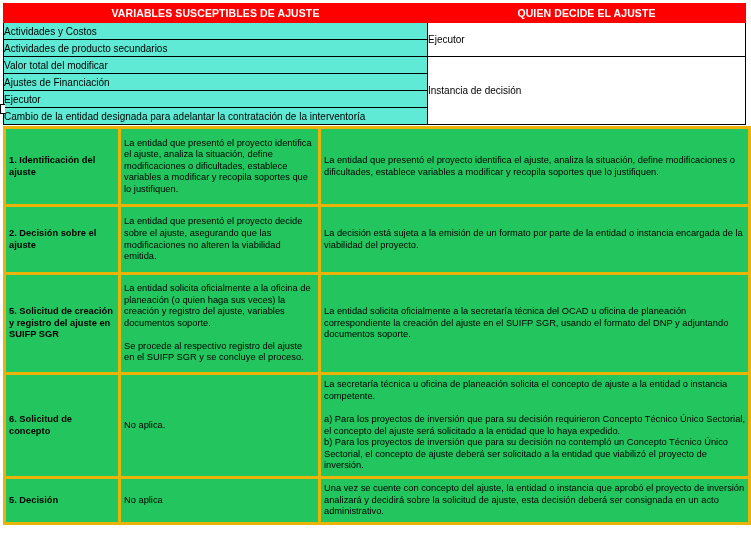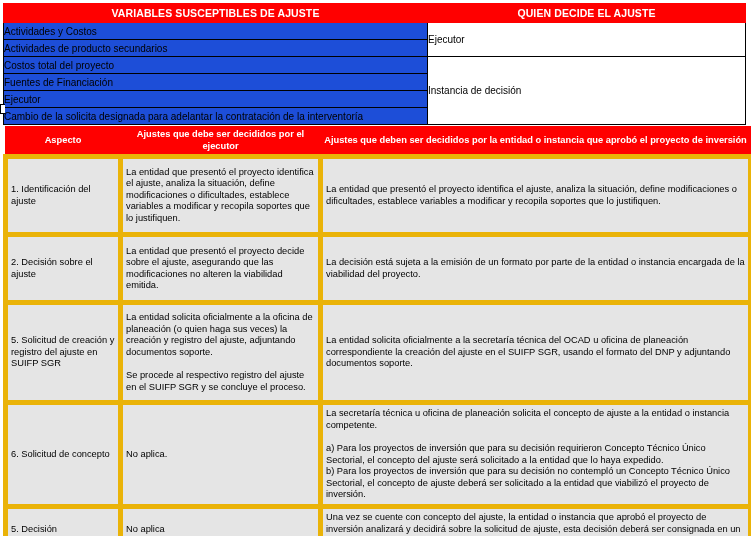--- a/index.html
+++ b/index.html
@@ -43,60 +43,60 @@
     text-align: center;
     height: 18px;
     letter-spacing: 0.1px;
     border: 1px solid #FF0000 !important;
   }
   .top-var-cell {
     font-size: 10px;
     height: 16px;
     padding-left: 3px;
     text-align: left;
-    background: #1d4ed8;
+    background: #5eead4;
   }
   .top-dec-cell {
     font-size: 10px;
     padding-left: 3px;
     text-align: left;
     vertical-align: middle;
     background: #ffffff;
   }
 
   
   .table-bottom {
     position: absolute;
     left: 3px;
     top: 126px;
     width: 745px;
     border-collapse: collapse;
     table-layout: fixed;
   }
   .table-bottom td {
-    border: 5px solid #eab308;
+    border: 3px solid #eab308;
     padding: 2px 3px 2px 3px;
     vertical-align: middle;
     font-size: 9.3px;
     line-height: 11.6px;
-    background: #e5e5e5;
+    background: #22c55e;
   }
   .bh {
     background: #FF0000 !important;
     color: #ffffff;
     font-weight: bold;
     font-size: 9.6px;
     line-height: 11px;
     text-align: center;
     vertical-align: middle;
     border: 1px solid #FF0000 !important;
     padding: 2px 2px;
   }
   .aspect-cell {
-    font-weight: normal;
+    font-weight: bold;
     font-size: 9.3px;
     line-height: 11.6px;
   }
   .cell-p {
     margin: 0;
   }
   .cell-p + .cell-p {
     margin-top: 0;
   }
   .gap-p {
@@ -130,49 +130,44 @@
         <td class="hdr-red">QUIEN DECIDE EL AJUSTE</td>
       </tr>
       <tr>
         <td class="top-var-cell">Actividades y Costos</td>
         <td class="top-dec-cell" rowspan="2">Ejecutor</td>
       </tr>
       <tr>
         <td class="top-var-cell">Actividades de producto secundarios</td>
       </tr>
       <tr>
-        <td class="top-var-cell">Costos total del proyecto</td>
+        <td class="top-var-cell">Valor total del modificar</td>
         <td class="top-dec-cell" rowspan="4">Instancia de decisión</td>
       </tr>
       <tr>
-        <td class="top-var-cell">Fuentes de Financiación</td>
+        <td class="top-var-cell">Ajustes de Financiación</td>
       </tr>
       <tr>
         <td class="top-var-cell">Ejecutor</td>
       </tr>
       <tr>
-        <td class="top-var-cell">Cambio de la solicita designada para adelantar la contratación de la interventoría</td>
+        <td class="top-var-cell">Cambio de la entidad designada para adelantar la contratación de la interventoría</td>
       </tr>
     </tbody>
   </table>
 
   <div class="tick"></div>
 
   <table class="table-bottom">
     <colgroup>
       <col style="width:115px">
       <col style="width:200px">
       <col style="width:430px">
     </colgroup>
     <tbody id="bottom-body">
-      <tr>
-        <td class="bh">Aspecto</td>
-        <td class="bh">Ajustes que debe ser decididos por el ejecutor</td>
-        <td class="bh">Ajustes que deben ser decididos por la entidad o instancia que aprobó el proyecto de inversión</td>
-      </tr>
     <tr style="height: 78px;">
           <td class="aspect-cell">1. Identificación del ajuste</td>
           <td>
             <p class="cell-p">La entidad que presentó el proyecto identifica el ajuste, analiza la situación, define modificaciones o dificultades, establece variables a modificar y recopila soportes que lo justifiquen.</p>
           </td>
           <td>
             <p class="cell-p">La entidad que presentó el proyecto identifica el ajuste, analiza la situación, define modificaciones o dificultades, establece variables a modificar y recopila soportes que lo justifiquen.</p>
           </td>
         </tr>
         <tr style="height: 68px;">
@@ -180,21 +175,21 @@
           <td>
             <p class="cell-p">La entidad que presentó el proyecto decide sobre el ajuste, asegurando que las modificaciones no alteren la viabilidad emitida.</p>
           </td>
           <td>
             <p class="cell-p">La decisión está sujeta a la emisión de un formato por parte de la entidad o instancia encargada de la viabilidad del proyecto.</p>
           </td>
         </tr>
         <tr style="height: 100px;">
           <td class="aspect-cell">5. Solicitud de creación y registro del ajuste en SUIFP SGR</td>
           <td>
-            <p class="cell-p">La entidad solicita oficialmente a la oficina de planeación (o quien haga sus veces) la creación y registro del ajuste, adjuntando documentos soporte.</p>
+            <p class="cell-p">La entidad solicita oficialmente a la oficina de planeación (o quien haga sus veces) la creación y registro del ajuste, variables documentos soporte.</p>
             <p class="gap-p"></p>
             <p class="cell-p">Se procede al respectivo registro del ajuste en el SUIFP SGR y se concluye el proceso.</p>
           </td>
           <td>
             <p class="cell-p">La entidad solicita oficialmente a la secretaría técnica del OCAD u oficina de planeación correspondiente la creación del ajuste en el SUIFP SGR, usando el formato del DNP y adjuntando documentos soporte.</p>
           </td>
         </tr>
         <tr style="height: 104px;">
           <td class="aspect-cell">6. Solicitud de concepto</td>
           <td>

